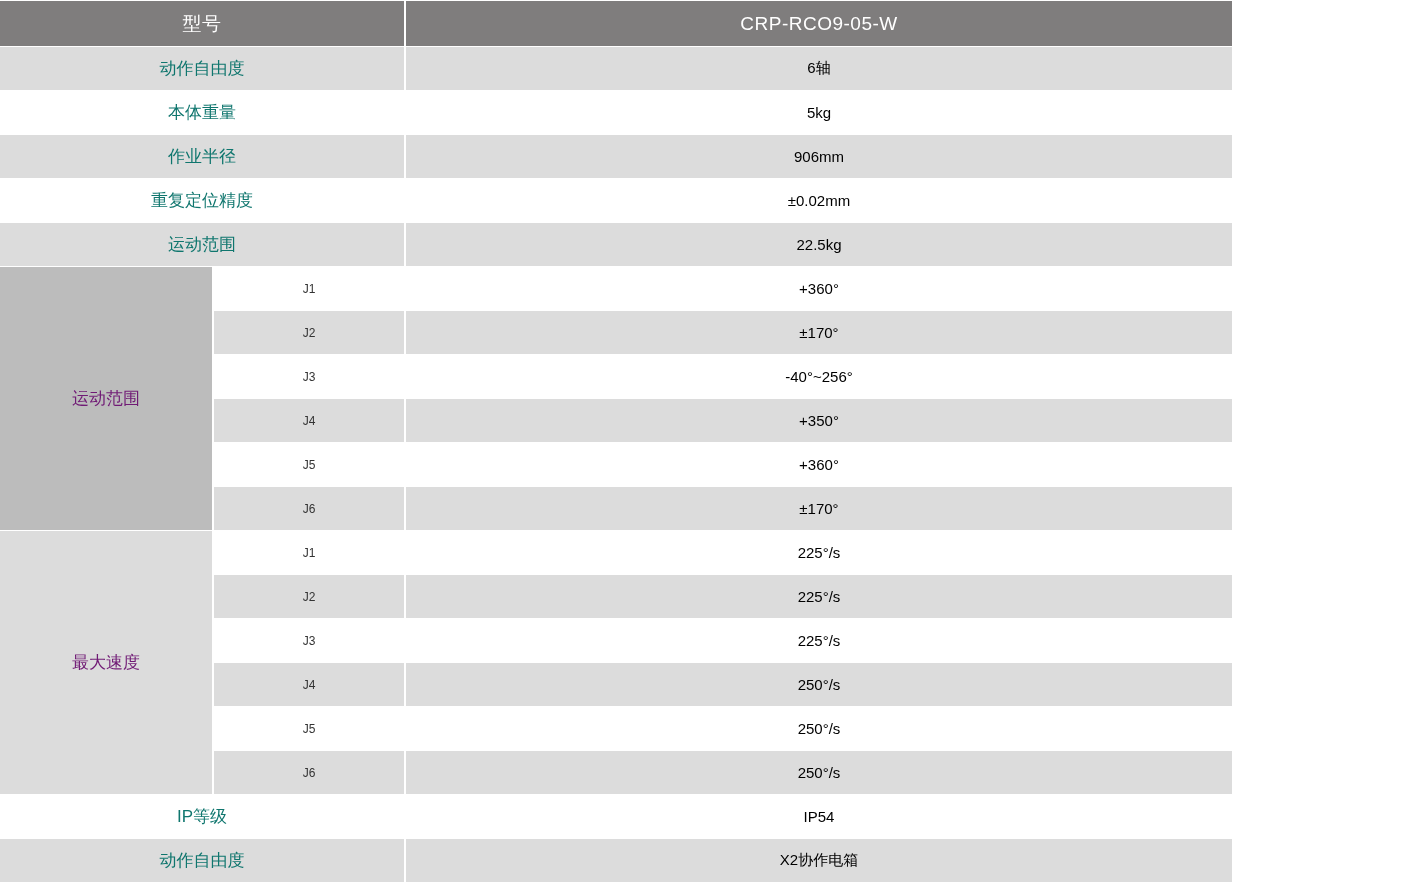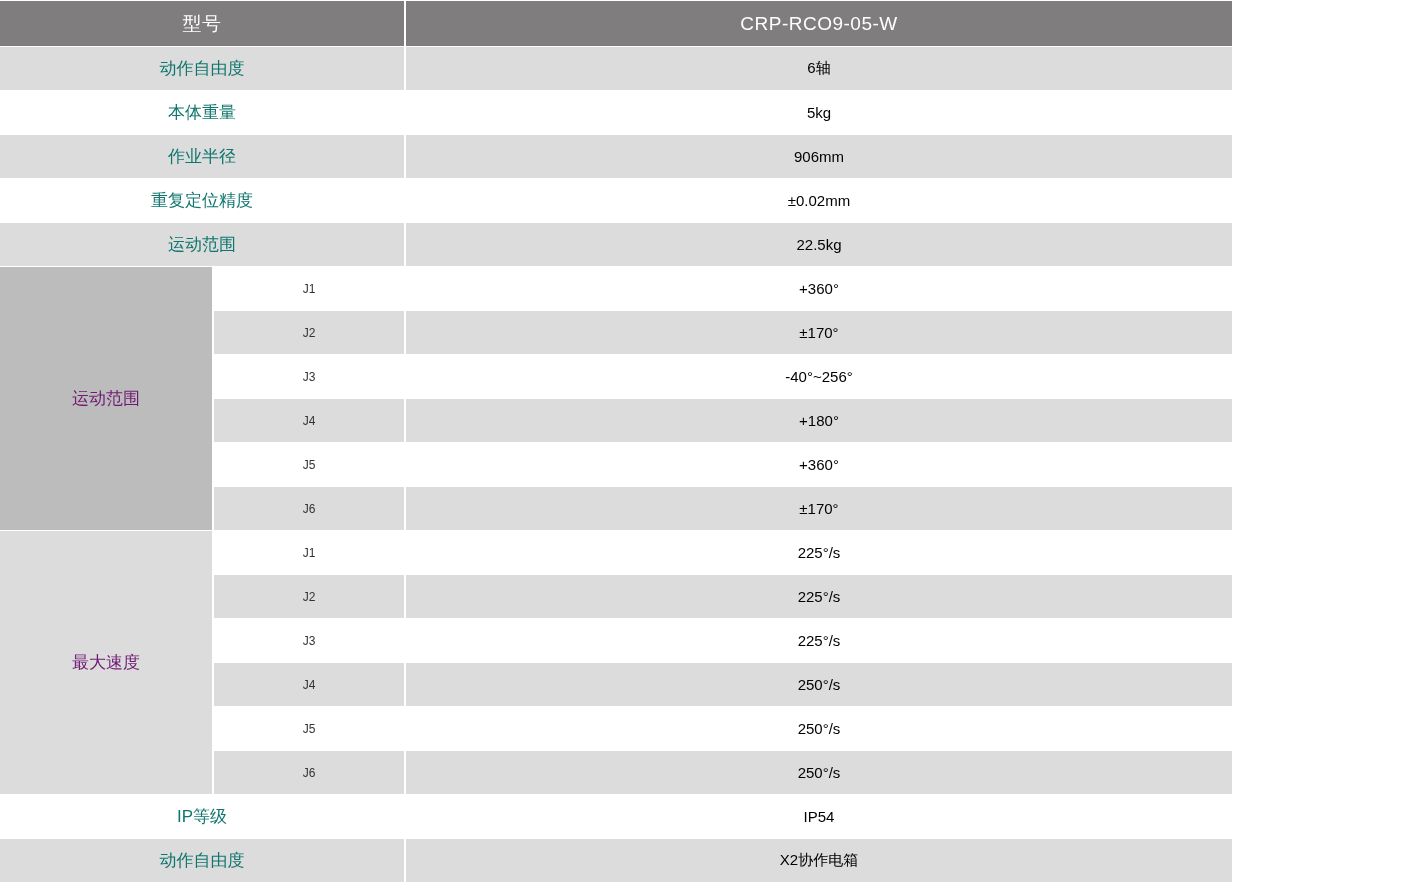--- a/index.html
+++ b/index.html
@@ -147,21 +147,21 @@
       <tr class="row-h">
         <td class="cell-sub bg-gray sub-sep">J2</td>
         <td class="cell-value bg-gray">±170°</td>
       </tr>
       <tr class="row-h">
         <td class="cell-sub bg-white sub-sep">J3</td>
         <td class="cell-value bg-white">-40°~256°</td>
       </tr>
       <tr class="row-h">
         <td class="cell-sub bg-gray sub-sep">J4</td>
-        <td class="cell-value bg-gray">+180°</td>
+        <td class="cell-value bg-gray">+350°</td>
       </tr>
       <tr class="row-h">
         <td class="cell-sub bg-white sub-sep">J5</td>
         <td class="cell-value bg-white">+360°</td>
       </tr>
       <tr class="row-h">
         <td class="cell-sub bg-gray sub-sep">J6</td>
         <td class="cell-value bg-gray">±170°</td>
       </tr>
 

